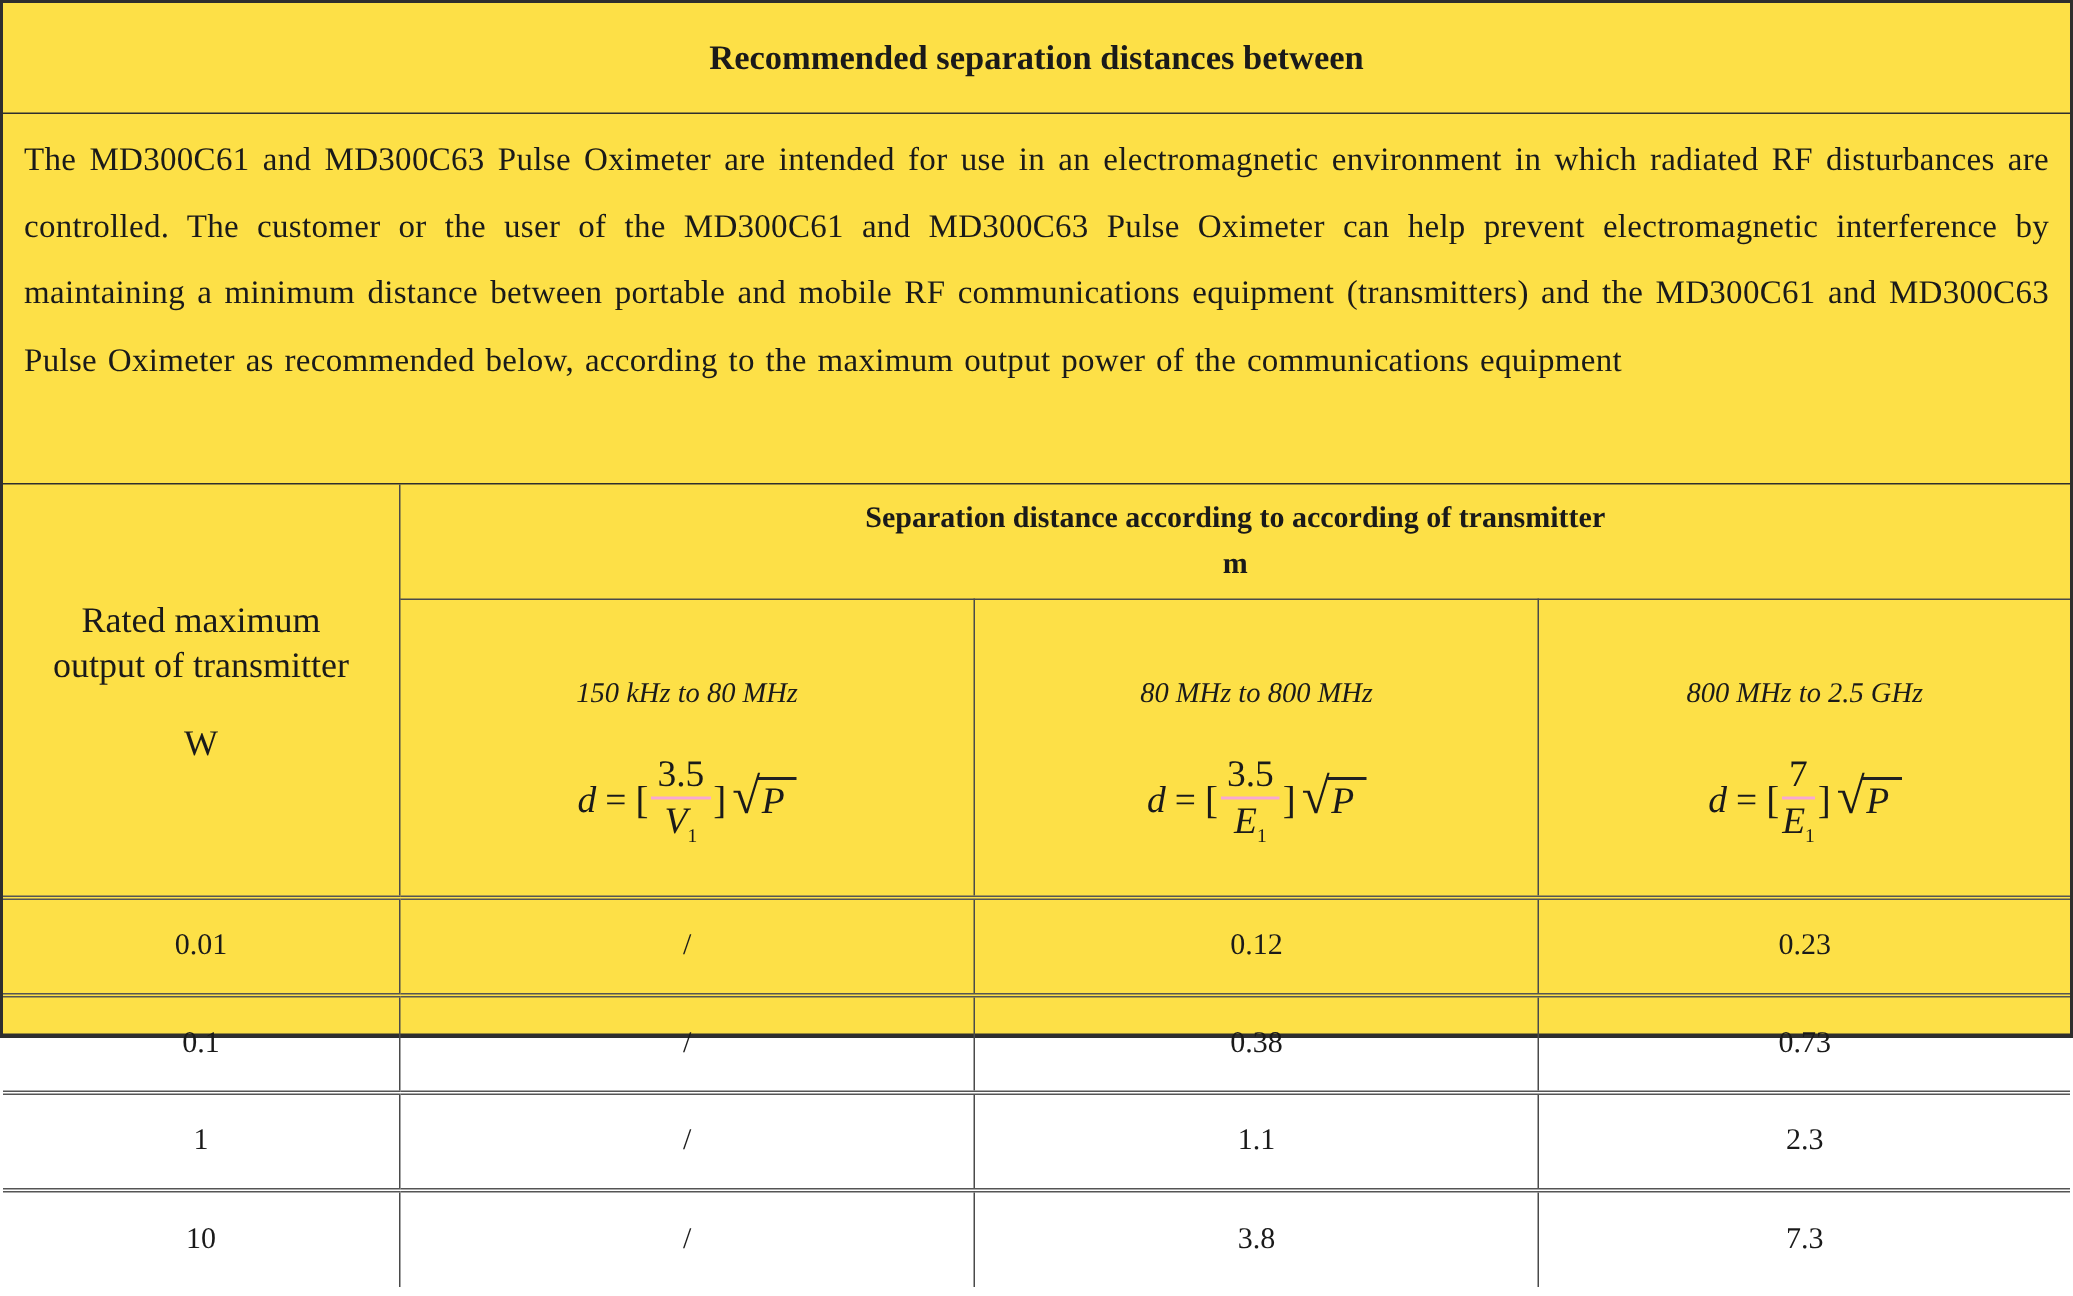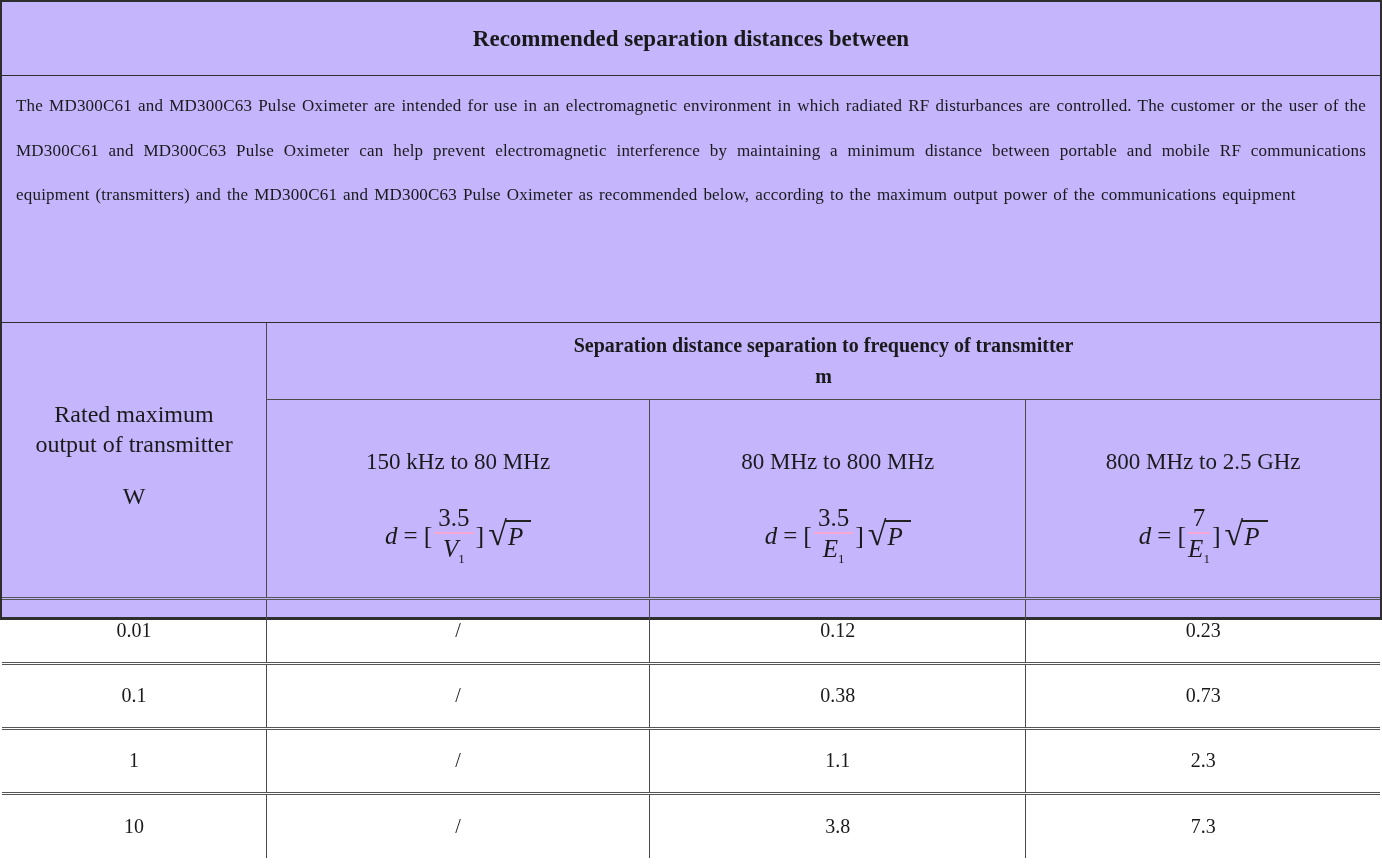--- a/index.html
+++ b/index.html
@@ -1,37 +1,37 @@
 <!DOCTYPE html>
 <html><head>
 <meta charset="utf-8">
 <style>
   html, body { margin: 0; padding: 0; background: #ffffff; }
   body {
     width: 1382px; height: 864px; overflow: hidden;
     font-family: "Liberation Serif", serif; color: #1a1a1a;
   }
   .page {
-    box-sizing: border-box; width: 1382px; height: 620px;
+    box-sizing: border-box; width: 1382px; height: 692px;
     border: 2px solid #2e2e2e; border-bottom-width: 3px;
-    background: #c4b5fd; display: flex; flex-direction: column;
+    background: #fde047; display: flex; flex-direction: column;
   }
   
   .title-block {
     box-sizing: border-box; height: 74px; flex: 0 0 74px;
     border-bottom: 1px solid #2e2e2e;
     display: flex; flex-direction: column; justify-content: center;
     text-align: center; font-weight: bold; font-size: 23px; line-height: 31px;
   }
   
   .intro {
     box-sizing: border-box; height: 247px; flex: 0 0 247px;
     border-bottom: 1px solid #2e2e2e;
     padding: 8px 14px 0 14px;
-    font-size: 17px; line-height: 44.5px; text-align: justify;
+    font-size: 22px; line-height: 44.5px; text-align: justify;
     letter-spacing: 0.2px; word-spacing: 1.5px;
   }
   
   table.sep {
     width: 100%; flex: 1 1 auto; border-collapse: collapse; table-layout: fixed;
   }
   table.sep td {
     border: 1px solid #4a4a4a; padding: 0;
     text-align: center; vertical-align: middle; font-size: 20px;
   }
@@ -46,21 +46,21 @@
   .rated-cell { vertical-align: bottom; }
   .rated-inner {
     display: flex; flex-direction: column; align-items: center;
     padding-bottom: 10px; gap: 22px; font-size: 24px; line-height: 30px;
   }
   
   .sub-inner {
     display: flex; flex-direction: column; align-items: center;
     padding-top: 20px; gap: 30px; height: 100%; box-sizing: border-box;
   }
-  .range { font-size: 23px; }
+  .range { font-size: 19px; font-style: italic; }
   
   .formula {
     display: inline-flex; align-items: center;
     font-style: italic; font-size: 25px;
   }
   .f-var { margin-right: 6px; }
   .f-eq  { font-style: normal; margin-right: 6px; }
   .f-br  { font-style: normal; font-size: 26px; }
   .frac  { display: inline-block; text-align: center; margin: 0 2px; }
   .frac .num {
@@ -100,21 +100,21 @@
       <td rowspan="2" class="rated-cell">
         <div class="rated-inner">
           <div>
             <div>Rated maximum</div>
             <div>output of transmitter</div>
           </div>
           <div>W</div>
         </div>
       </td>
       <td colspan="3" class="group-head">
-        <div>Separation distance separation to frequency of transmitter</div>
+        <div>Separation distance according to according of transmitter</div>
         <div>m</div>
       </td>
     </tr>
 
     <tr class="r-sub">
       <td>
         <div class="sub-inner">
           <div class="range">150 kHz to 80 MHz</div>
           <div class="formula">
             <span class="f-var">d</span>

